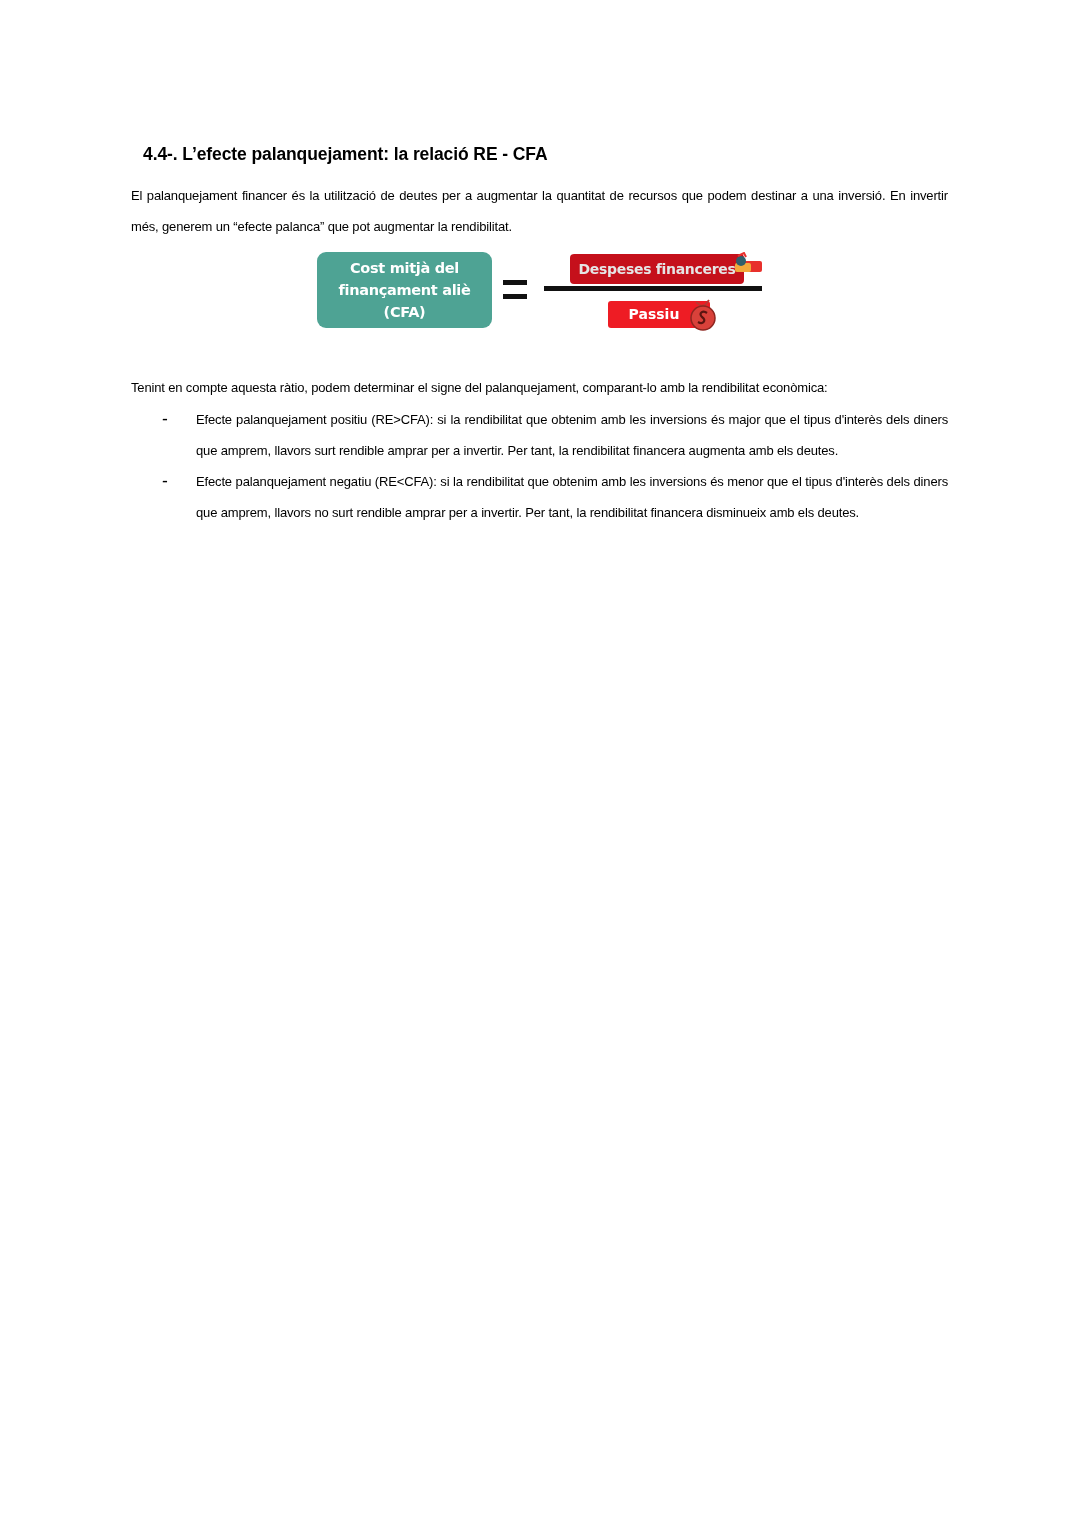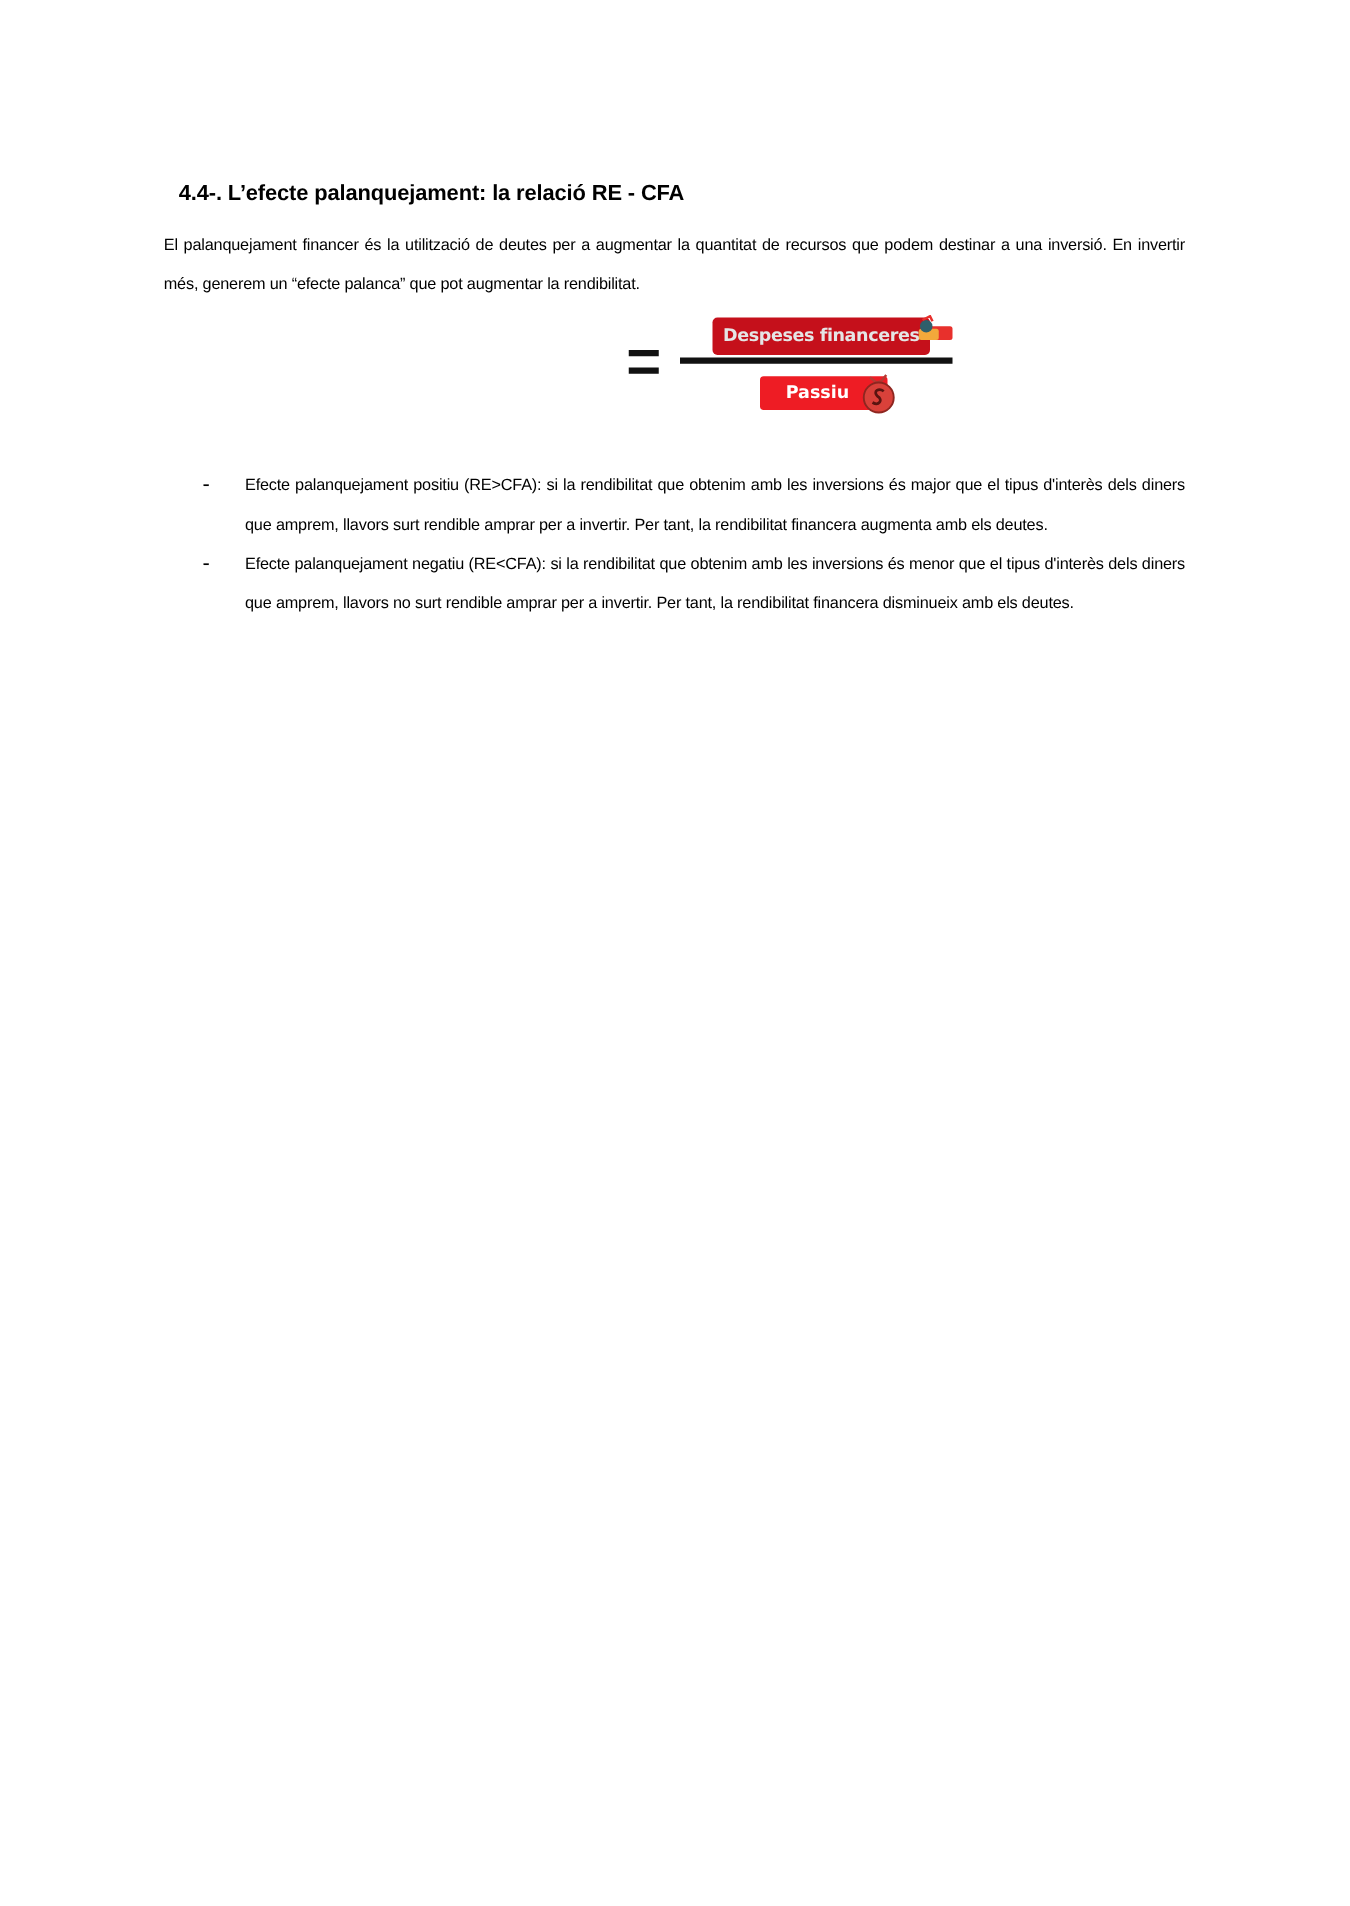--- a/index.html
+++ b/index.html
@@ -146,40 +146,45 @@
     }
   </style>
 </head>
 <body>
 
 <div class="page">
   <h2 class="heading">4.4-. L’efecte palanquejament: la relació RE - CFA</h2>
   <p class="para">El palanquejament financer és la utilització de deutes per a augmentar la quantitat de recursos que podem destinar a una inversió. En invertir més, generem un “efecte palanca” que pot augmentar la rendibilitat.</p>
 
   <div class="formula">
+    <div class="cfa-box">
+      <span>Cost mitjà del</span>
+      <span>finançament aliè (CFA)</span>
+    </div>
     <div class="equals">
       <span></span>
         <span></span>
     </div>
     <div class="numerator">Despeses financeres</div>
     <svg class="money-stack-icon" viewBox="0 0 32 22">
       <rect x="6" y="9" width="24" height="11" rx="2" fill="#e8302c"></rect>
       <rect x="3" y="11" width="16" height="9" rx="2" fill="#f2a93b"></rect>
       <circle cx="9" cy="9" r="5" fill="#2f5f6b"></circle>
       <path d="M6 4 L12 1 L14 5" stroke="#e8302c" stroke-width="2" fill="none"></path>
     </svg>
     <div class="fraction-line"></div>
     <div class="denominator">Passiu</div>
     <svg class="money-bag-icon" viewBox="0 0 36 36">
       <path d="M11 6 L16 10 L20 9 L24 4" stroke="#b73a33" stroke-width="2" fill="none"></path>
       <circle cx="18" cy="22" r="12" fill="#d9413a" stroke="#8e2620" stroke-width="1.5"></circle>
       <path d="M22 17 C18 14 13 17 17 21 C22 24 18 29 13 26" stroke="#5a1410" stroke-width="2.2" fill="none"></path>
     </svg>
   </div>
 
+  <p class="para">Tenint en compte aquesta ràtio, podem determinar el signe del palanquejament, comparant-lo amb la rendibilitat econòmica:</p>
 
   <ul class="list">
     <li>
       <span class="bullet">-</span>
       <p class="para">Efecte palanquejament positiu (RE&gt;CFA): si la rendibilitat que obtenim amb les inversions és major que el tipus d'interès dels diners que amprem, llavors surt rendible amprar per a invertir. Per tant, la rendibilitat financera augmenta amb els deutes.</p>
     </li>
     <li>
       <span class="bullet">-</span>
       <p class="para">Efecte palanquejament negatiu (RE&lt;CFA): si la rendibilitat que obtenim amb les inversions és menor que el tipus d'interès dels diners que amprem, llavors no surt rendible amprar per a invertir. Per tant, la rendibilitat financera disminueix amb els deutes.</p>
     </li>

